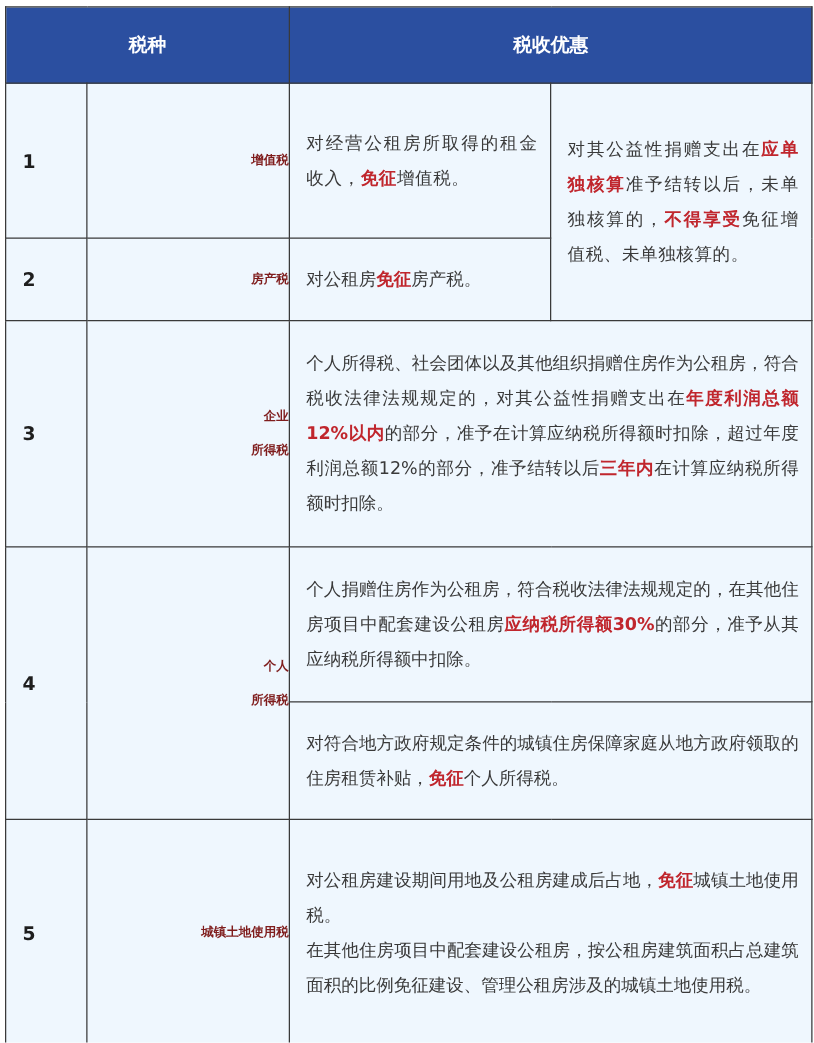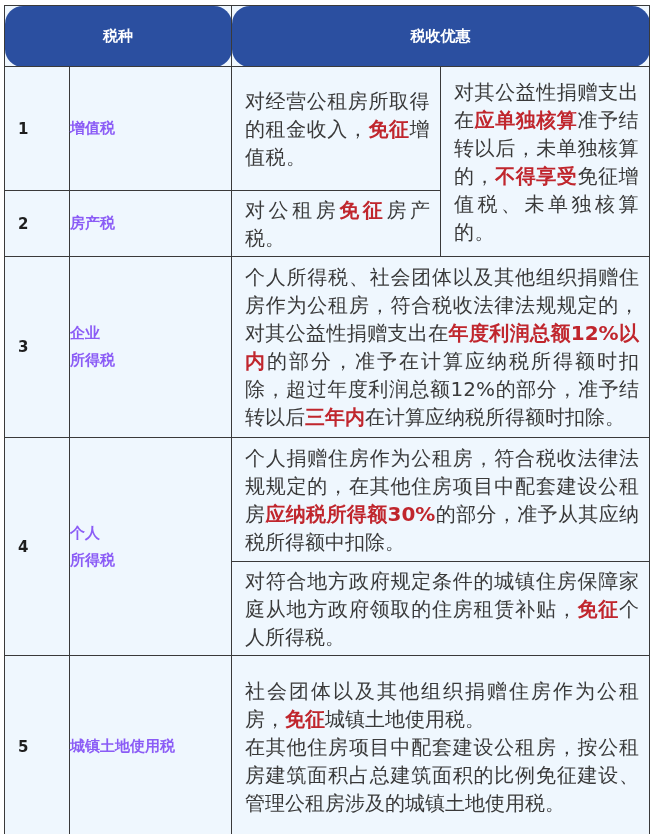--- a/index.html
+++ b/index.html
@@ -28,38 +28,37 @@
     padding: 0;
     vertical-align: middle;
   }
   .tbl th {
     background: #2b4fa0;
     color: #ffffff;
     font-weight: bold;
     font-size: 15px;
     height: 60px;
     text-align: center;
-    border-radius: 18px;
   }
   .num {
     font-weight: bold;
     font-size: 15px;
     color: #1e1e1e;
     padding-left: 13px !important;
     text-align: left;
   }
   .name {
     font-weight: bold;
-    font-size: 15px;
-    color: #8b5cf6;
-    text-align: left;
+    font-size: 10px;
+    color: #7f1d1d;
+    text-align: right;
     line-height: 27px;
   }
   .desc {
-    font-size: 20px;
+    font-size: 14px;
     color: #3a3a3a;
     line-height: 28px;
     padding: 0 10px 0 13px !important;
     text-align: justify;
     text-justify: inter-character;
   }
   .desc.wide {
     letter-spacing: 0.5px;
   }
   .hl {
@@ -118,18 +117,18 @@
     </tr>
     <tr style="height:94px">
       <td class="desc" colspan="2"><span>对符合地方政府规定条件的城镇住房保障家庭从地方政府领取的住房租赁补贴，</span><span class="hl">免征</span><span>个人所得税。</span></td>
     </tr>
     <tr style="height:182px">
       <td class="num">5</td>
       <td class="name">
           <span>城镇土地使用税</span>
         </td>
       <td class="desc" colspan="2">
-        <div><span>社会团体以及其他组织捐赠住房作为公租房，</span><span class="hl">免征</span><span>城镇土地使用税。</span></div>
+        <div><span>对公租房建设期间用地及公租房建成后占地，</span><span class="hl">免征</span><span>城镇土地使用税。</span></div>
         <div><span>在其他住房项目中配套建设公租房，按公租房建筑面积占总建筑面积的比例免征建设、管理公租房涉及的城镇土地使用税。</span></div>
       </td>
     </tr>
   </tbody>
 </table>
 
 </body></html>

